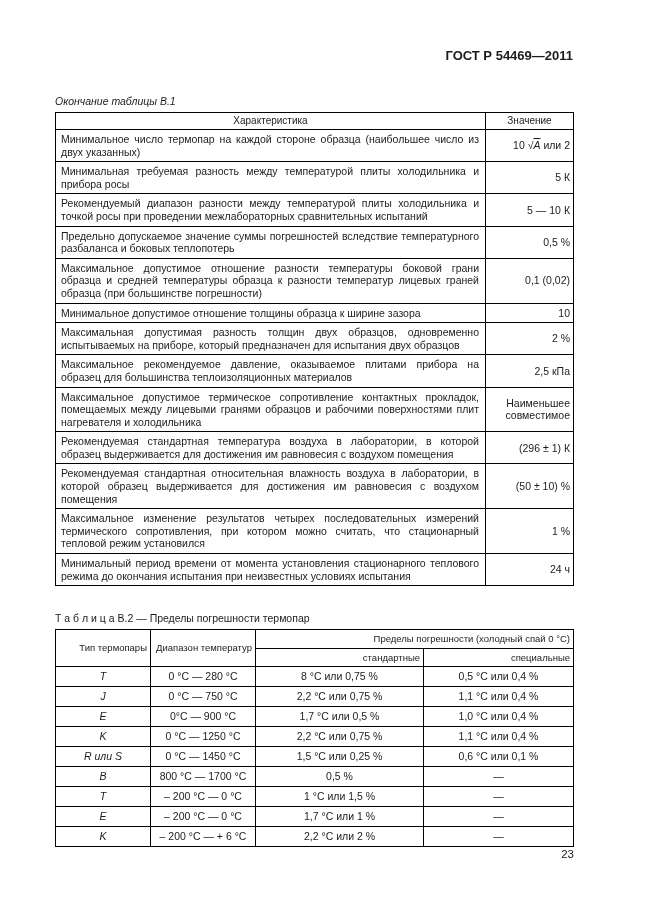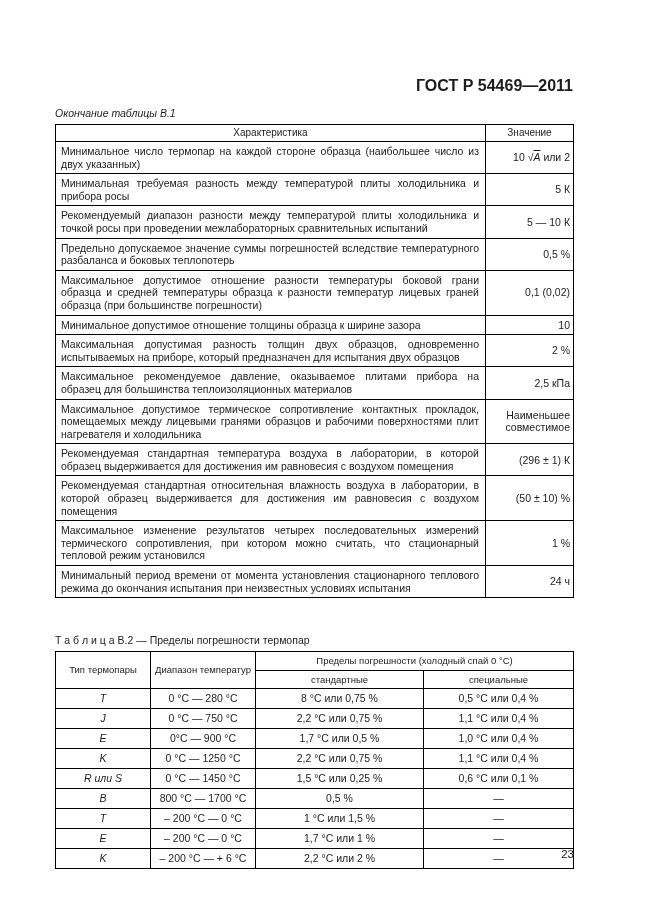--- a/index.html
+++ b/index.html
@@ -10,27 +10,26 @@
     background: #ffffff;
     color: #1c1c1c;
     font-family: "Liberation Sans", sans-serif;
     position: relative;
     padding: 48px 73px 0 55px;
     overflow: hidden;
   }
   .doc-header {
     text-align: right;
     font-weight: bold;
-    font-size: 16px;
-    margin-top: 29px;
+    font-size: 13px;
   }
   .t1-caption {
     font-style: italic;
     font-size: 10.5px;
-    margin-top: 12px;
+    margin-top: 32px;
     margin-bottom: 5px;
   }
   table {
     border-collapse: collapse;
     width: 518px;
     table-layout: fixed;
   }
   td, th {
     border: 1px solid #000;
     font-size: 10.5px;
@@ -52,26 +51,26 @@
     padding: 2px 3px;
   }
   .tbl1 col.col-c { width: 430px; }
   .tbl1 col.col-v { width: 88px; }
   .radicand {
     text-decoration: overline;
     font-style: italic;
   }
   .t2-caption {
     font-size: 10.5px;
-    margin-top: 36px;
+    margin-top: 26px;
     margin-bottom: 5px;
   }
   .tbl2 th {
     font-size: 9.5px;
-    text-align: center;
+    text-align: right;
     padding: 3px 3px;
   }
   .tbl2 td {
     text-align: center;
     padding: 3px 3px;
     height: 20px;
   }
   .tbl2 td.type { font-style: italic; }
   .tbl2 col.col-type { width: 95px; }
   .tbl2 col.col-range { width: 105px; }

